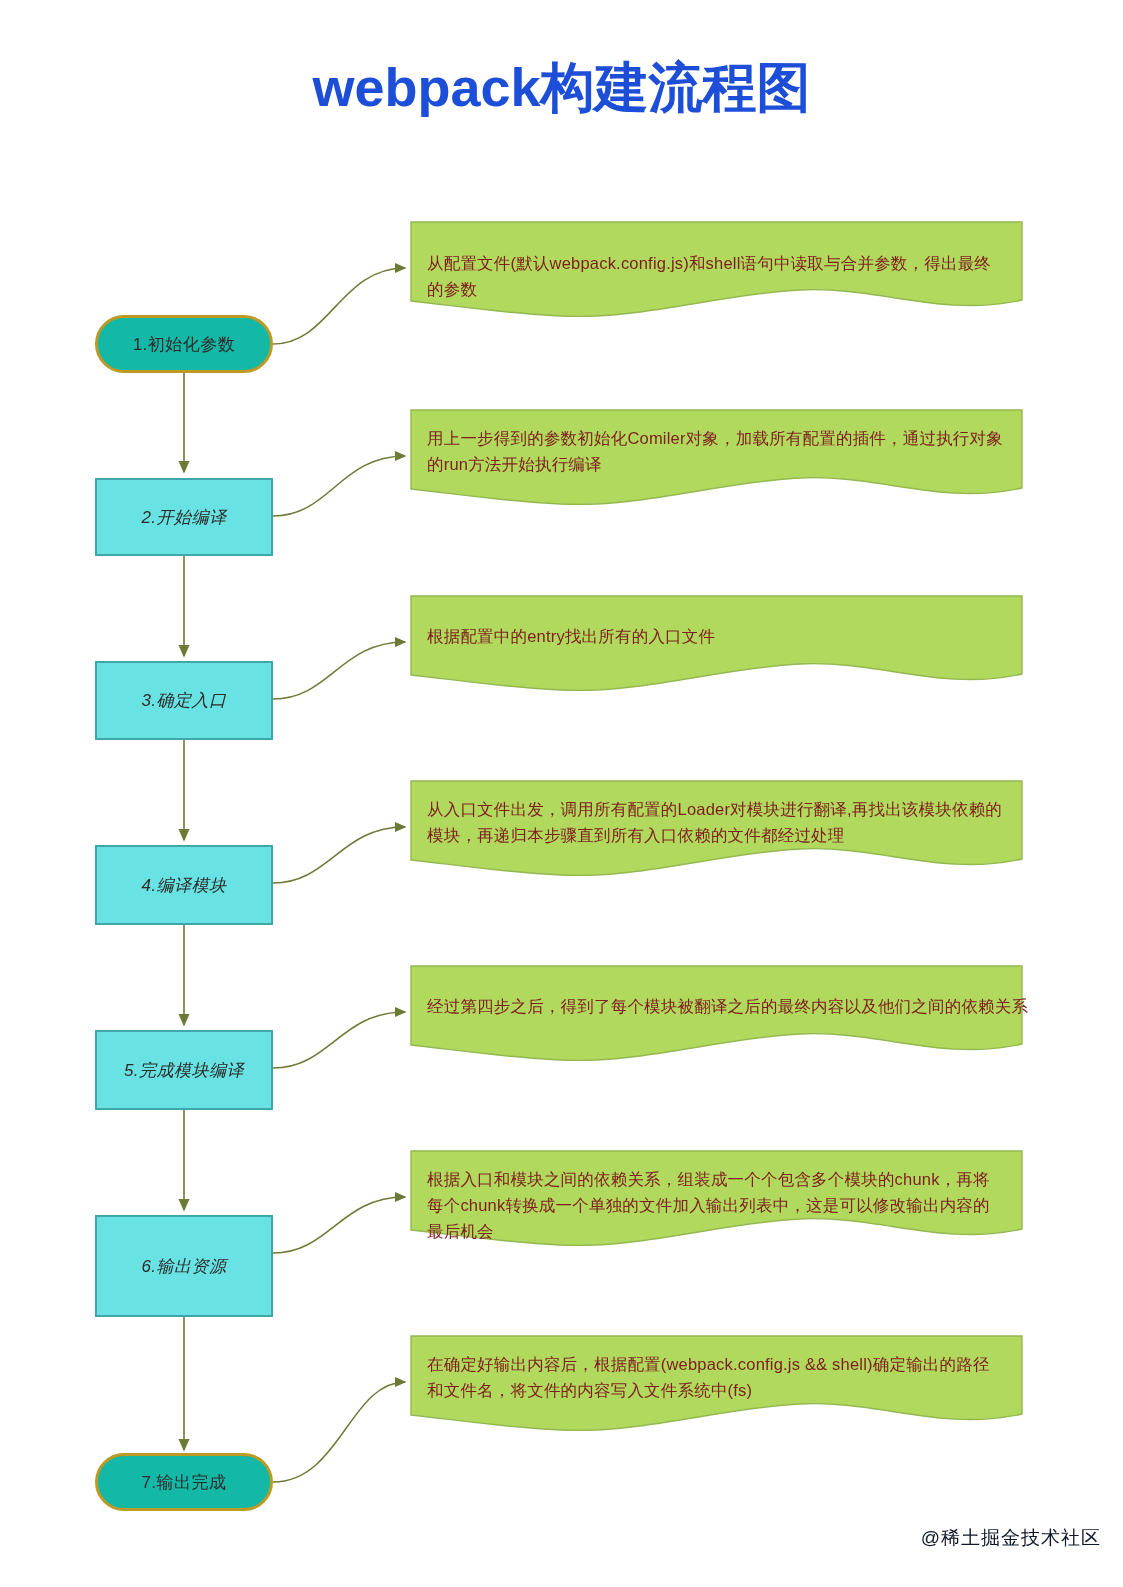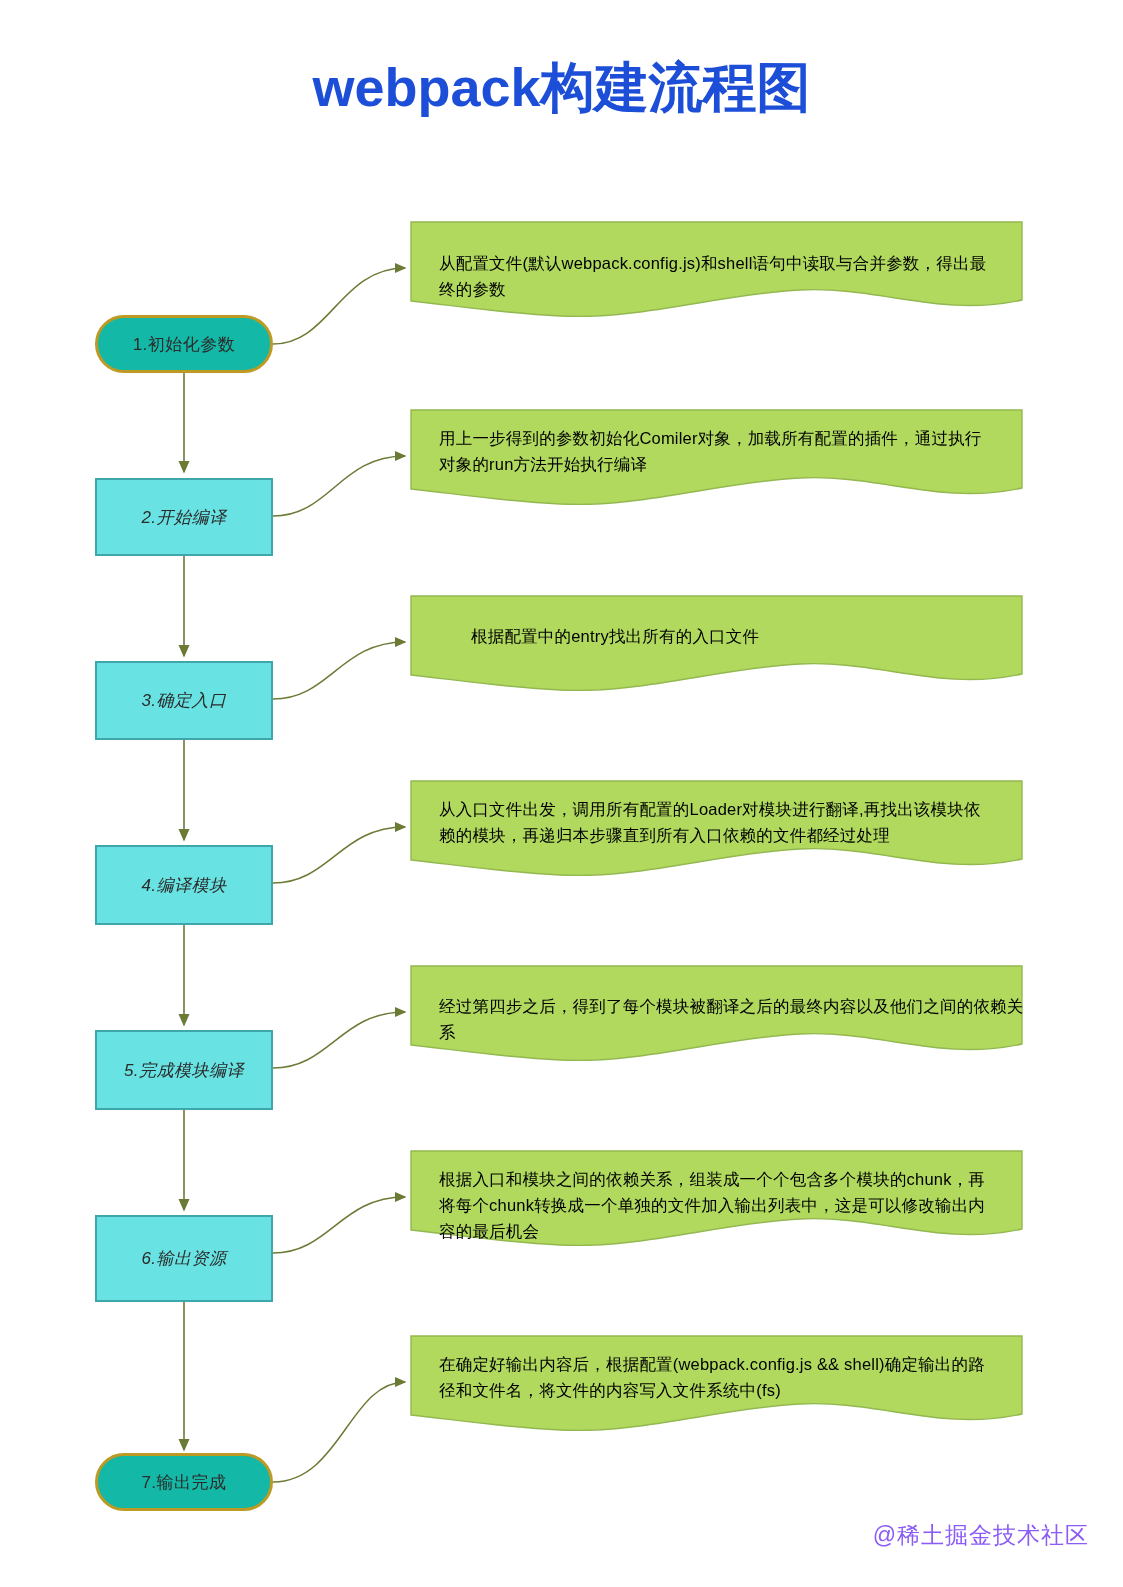--- a/index.html
+++ b/index.html
@@ -49,37 +49,37 @@
   }
   .node-rect {
     background: #68e2e2;
     border: 2px solid #3fa6ac;
     font-style: italic;
   }
   .desc {
     position: absolute;
     box-sizing: border-box;
     font-size: 16.5px;
-    color: #000000;
+    color: #7f1d1d;
     line-height: 26px;
     letter-spacing: 0.2px;
-    padding: 0 28px;
+    padding: 0 16px;
     display: flex;
     align-items: flex-start;
   }
   .desc-text {
     display: block;
     width: 100%;
   }
   .watermark {
     position: absolute;
-    right: 34px;
+    right: 22px;
     bottom: 36px;
-    font-size: 23px;
-    color: #8b5cf6;
+    font-size: 19px;
+    color: #0f172a;
     letter-spacing: 1px;
   }
 </style>
 </head>
 <body>
 
 <svg id="canvas" viewBox="0 0 1123 1587" xmlns="http://www.w3.org/2000/svg">
   <defs>
     <marker id="arrow" markerWidth="9" markerHeight="9" refX="7" refY="4.5" orient="auto" markerUnits="strokeWidth">
       <path d="M0,1 L8,4.5 L0,8 z" fill="#6b7a35"></path>
@@ -131,37 +131,37 @@
 </div>
 
 <div class="node node-rect" style="left:95px; top:845px; width:178px; height:80px;justify-content:center;">
   <span>4.编译模块</span>
 </div>
 
 <div class="node node-rect" style="left:95px; top:1030px; width:178px; height:80px;">
   <span>5.完成模块编译</span>
 </div>
 
-<div class="node node-rect" style="left:95px; top:1215px; width:178px; height:87px;">
+<div class="node node-rect" style="left:95px; top:1215px; width:178px; height:102px;">
   <span>6.输出资源</span>
 </div>
 
 <div class="node node-pill" style="left:95px; top:1453px; width:178px; height:58px;">
   <span>7.输出完成</span>
 </div>
 
 <div class="desc" style="left:411px; top:250px; width:611px; height:56px;">
   <span class="desc-text">从配置文件(默认webpack.config.js)和shell语句中读取与合并参数，得出最终的参数</span>
 </div>
 
 <div class="desc" style="left:411px; top:425px; width:611px; height:62px;">
   <span class="desc-text">用上一步得到的参数初始化Comiler对象，加载所有配置的插件，通过执行对象的run方法开始执行编译</span>
 </div>
 
-<div class="desc" style="left:411px; top:623px; width:611px; height:56px;margin-left:32px;">
+<div class="desc" style="left:411px; top:623px; width:611px; height:56px;">
   <span class="desc-text">根据配置中的entry找出所有的入口文件</span>
 </div>
 
 <div class="desc" style="left:411px; top:796px; width:611px; height:62px;">
   <span class="desc-text">从入口文件出发，调用所有配置的Loader对模块进行翻译,再找出该模块依赖的模块，再递归本步骤直到所有入口依赖的文件都经过处理</span>
 </div>
 
 <div class="desc" style="left:411px; top:993px; width:651px; height:56px;">
   <span class="desc-text">经过第四步之后，得到了每个模块被翻译之后的最终内容以及他们之间的依赖关系</span>
 </div>

